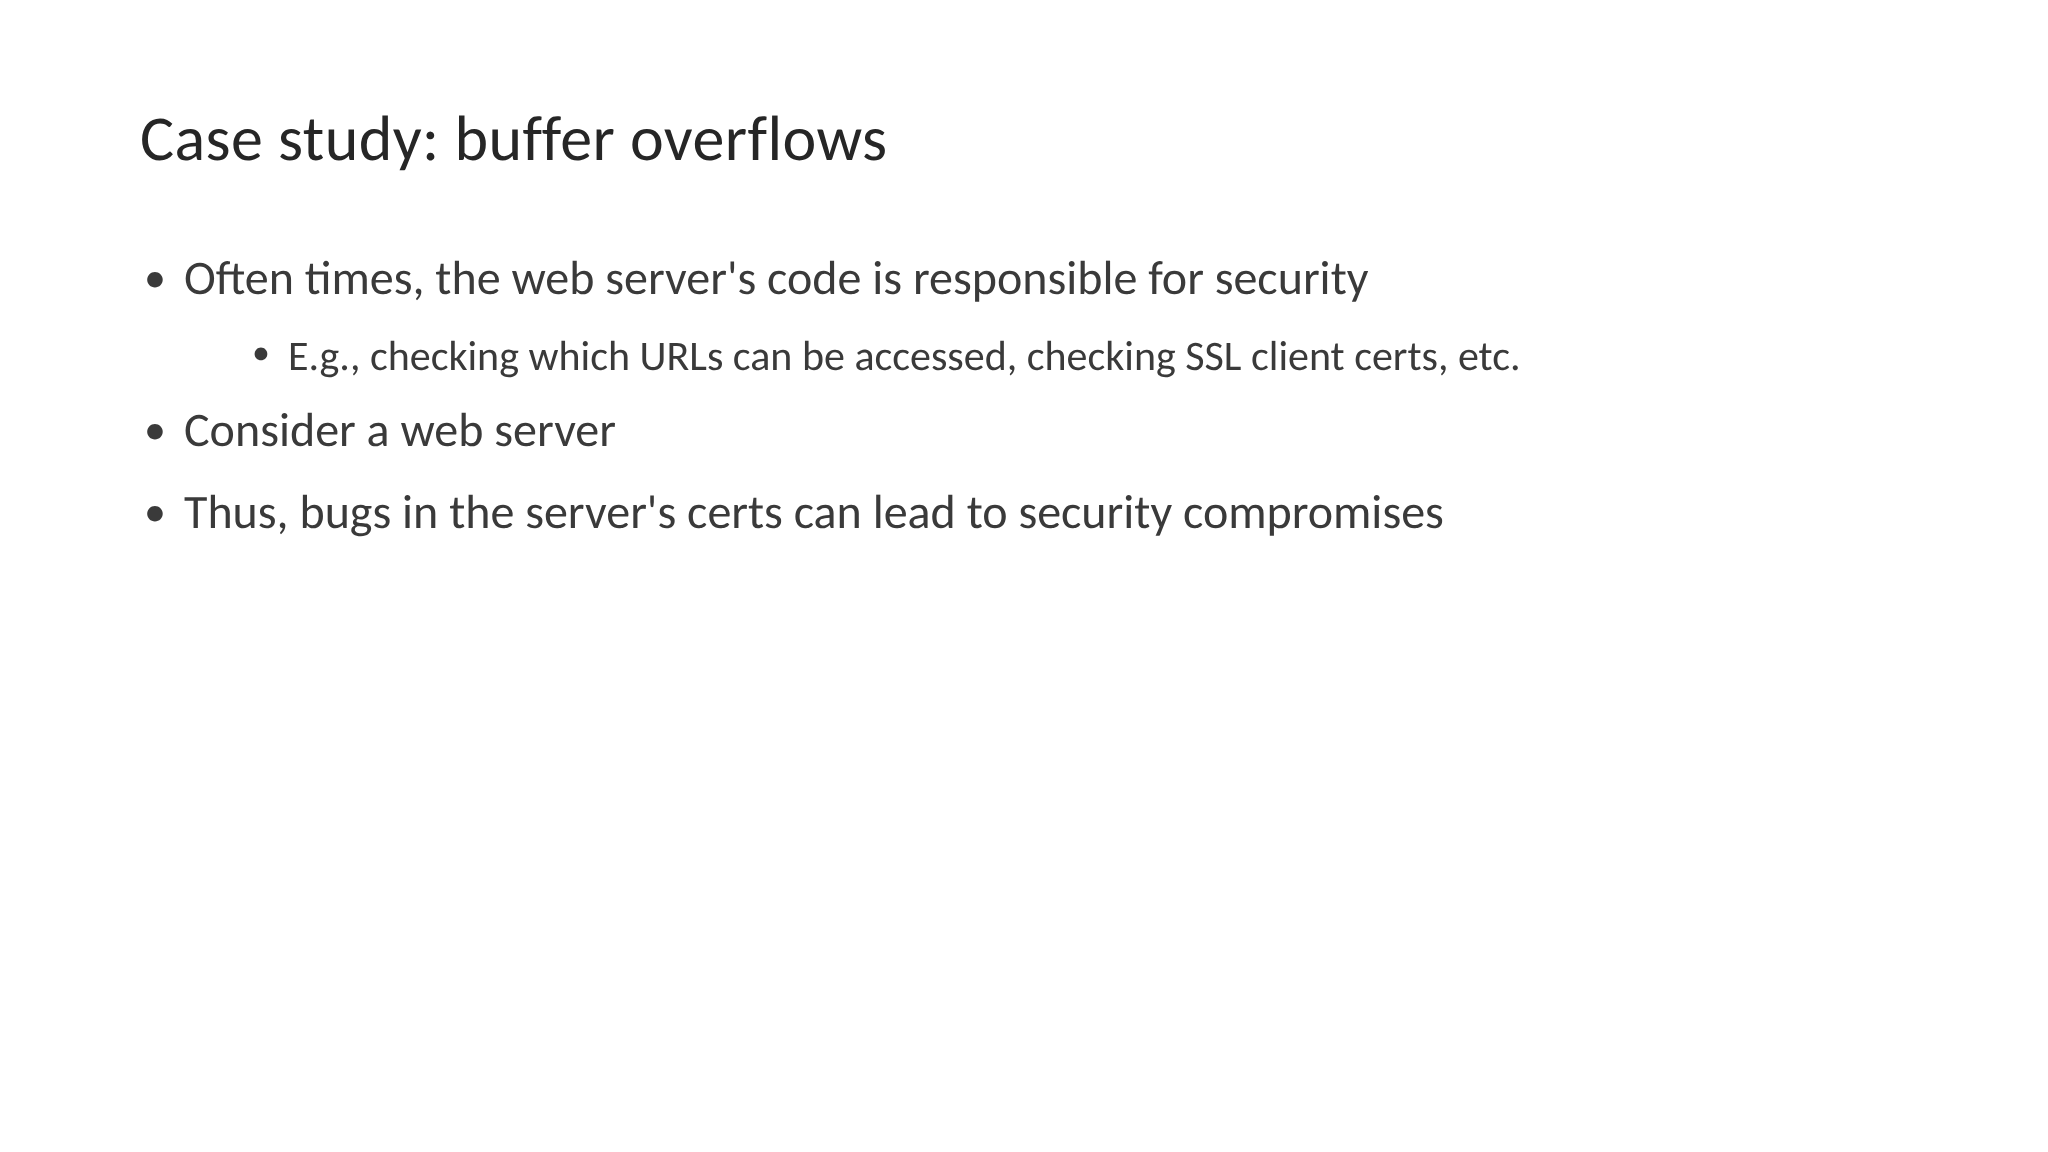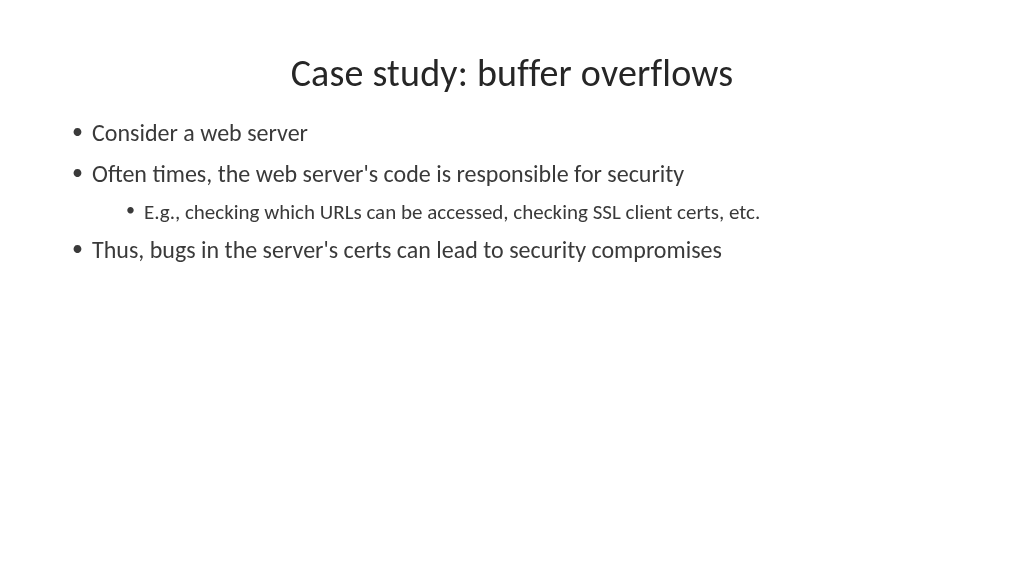--- a/index.html
+++ b/index.html
@@ -10,26 +10,25 @@
     body {
       width: 1024px;
       height: 576px;
       background: #ffffff;
       font-family: Calibri, "Segoe UI", Arial, sans-serif;
       color: #333333;
       padding: 50px 70px 40px 70px;
       overflow: hidden;
     }
     .slide-title {
-      font-size: 38px;
+      font-size: 32px;
       font-weight: 400;
       color: #262626;
-      margin-bottom: 20px;
+      margin-bottom: 34px;
       letter-spacing: 0.2px;
-      text-align: center;
     }
     ul.level-1 {
       list-style: none;
       padding-left: 0;
     }
     ul.level-1 > li {
       position: relative;
       padding-left: 22px;
       font-size: 24px;
       color: #3a3a3a;
@@ -66,26 +65,26 @@
       color: #3a3a3a;
     }
   </style>
 </head>
 <body>
 
 <h1 class="slide-title">Case study: buffer overflows</h1>
 
 <ul class="level-1">
   <li>
-    <span>Consider a web server</span>
-  </li>
-  <li>
     <span>Often times, the web server's code is responsible for security</span>
     <ul class="level-2">
       <li>
         <span>E.g., checking which URLs can be accessed, checking SSL client certs, etc.</span>
       </li>
     </ul>
   </li>
   <li>
+    <span>Consider a web server</span>
+  </li>
+  <li>
     <span>Thus, bugs in the server's certs can lead to security compromises</span>
   </li>
 </ul>
 
 </body></html>

